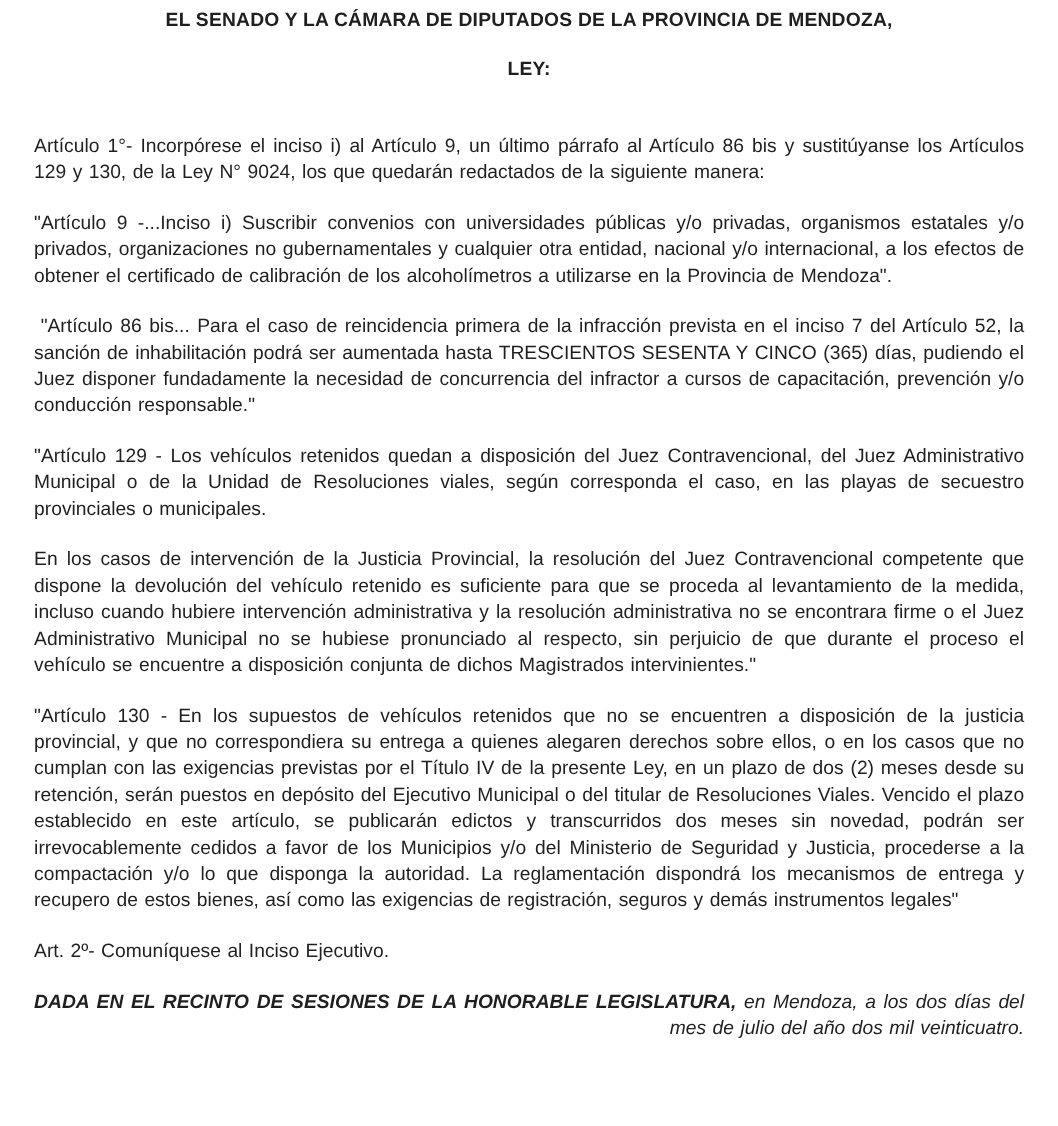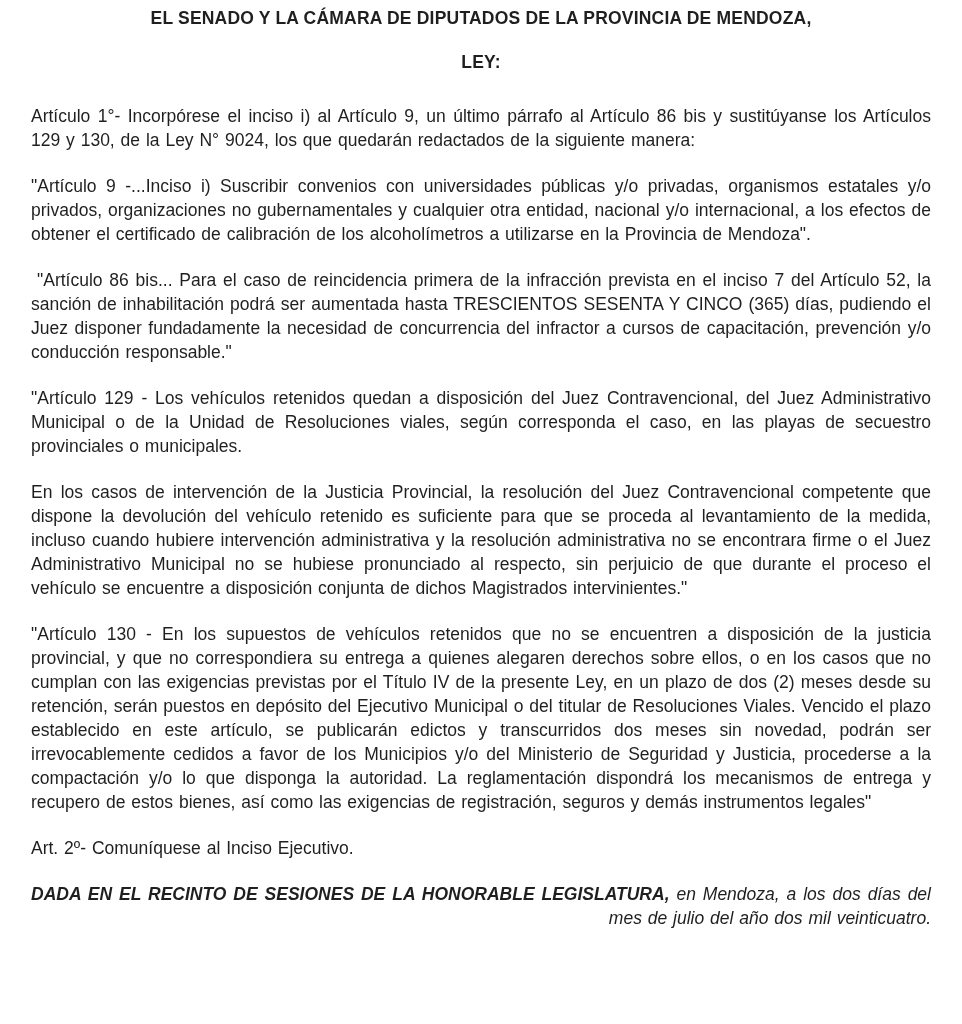--- a/index.html
+++ b/index.html
@@ -33,21 +33,21 @@
   }
   .doc-heading .h1 { margin-bottom: 20px; }
   .doc-heading .h2 { margin-bottom: 19px; }
   .doc-heading .h3 { margin-bottom: 0; margin-top: 12px; }
   .doc-body .para {
     margin: 0 0 22px 0;
     text-align: justify;
     word-spacing: 1px;
   }
   .doc-body .para.first {
-    margin-top: 30px;
+    margin-top: 46px;
   }
   .doc-body .para.indent {
     text-indent: 6px;
   }
   .doc-body .para.enactment {
     margin-bottom: 0;
     text-align: justify;
     text-align-last: right;
     font-style: italic;
   }

